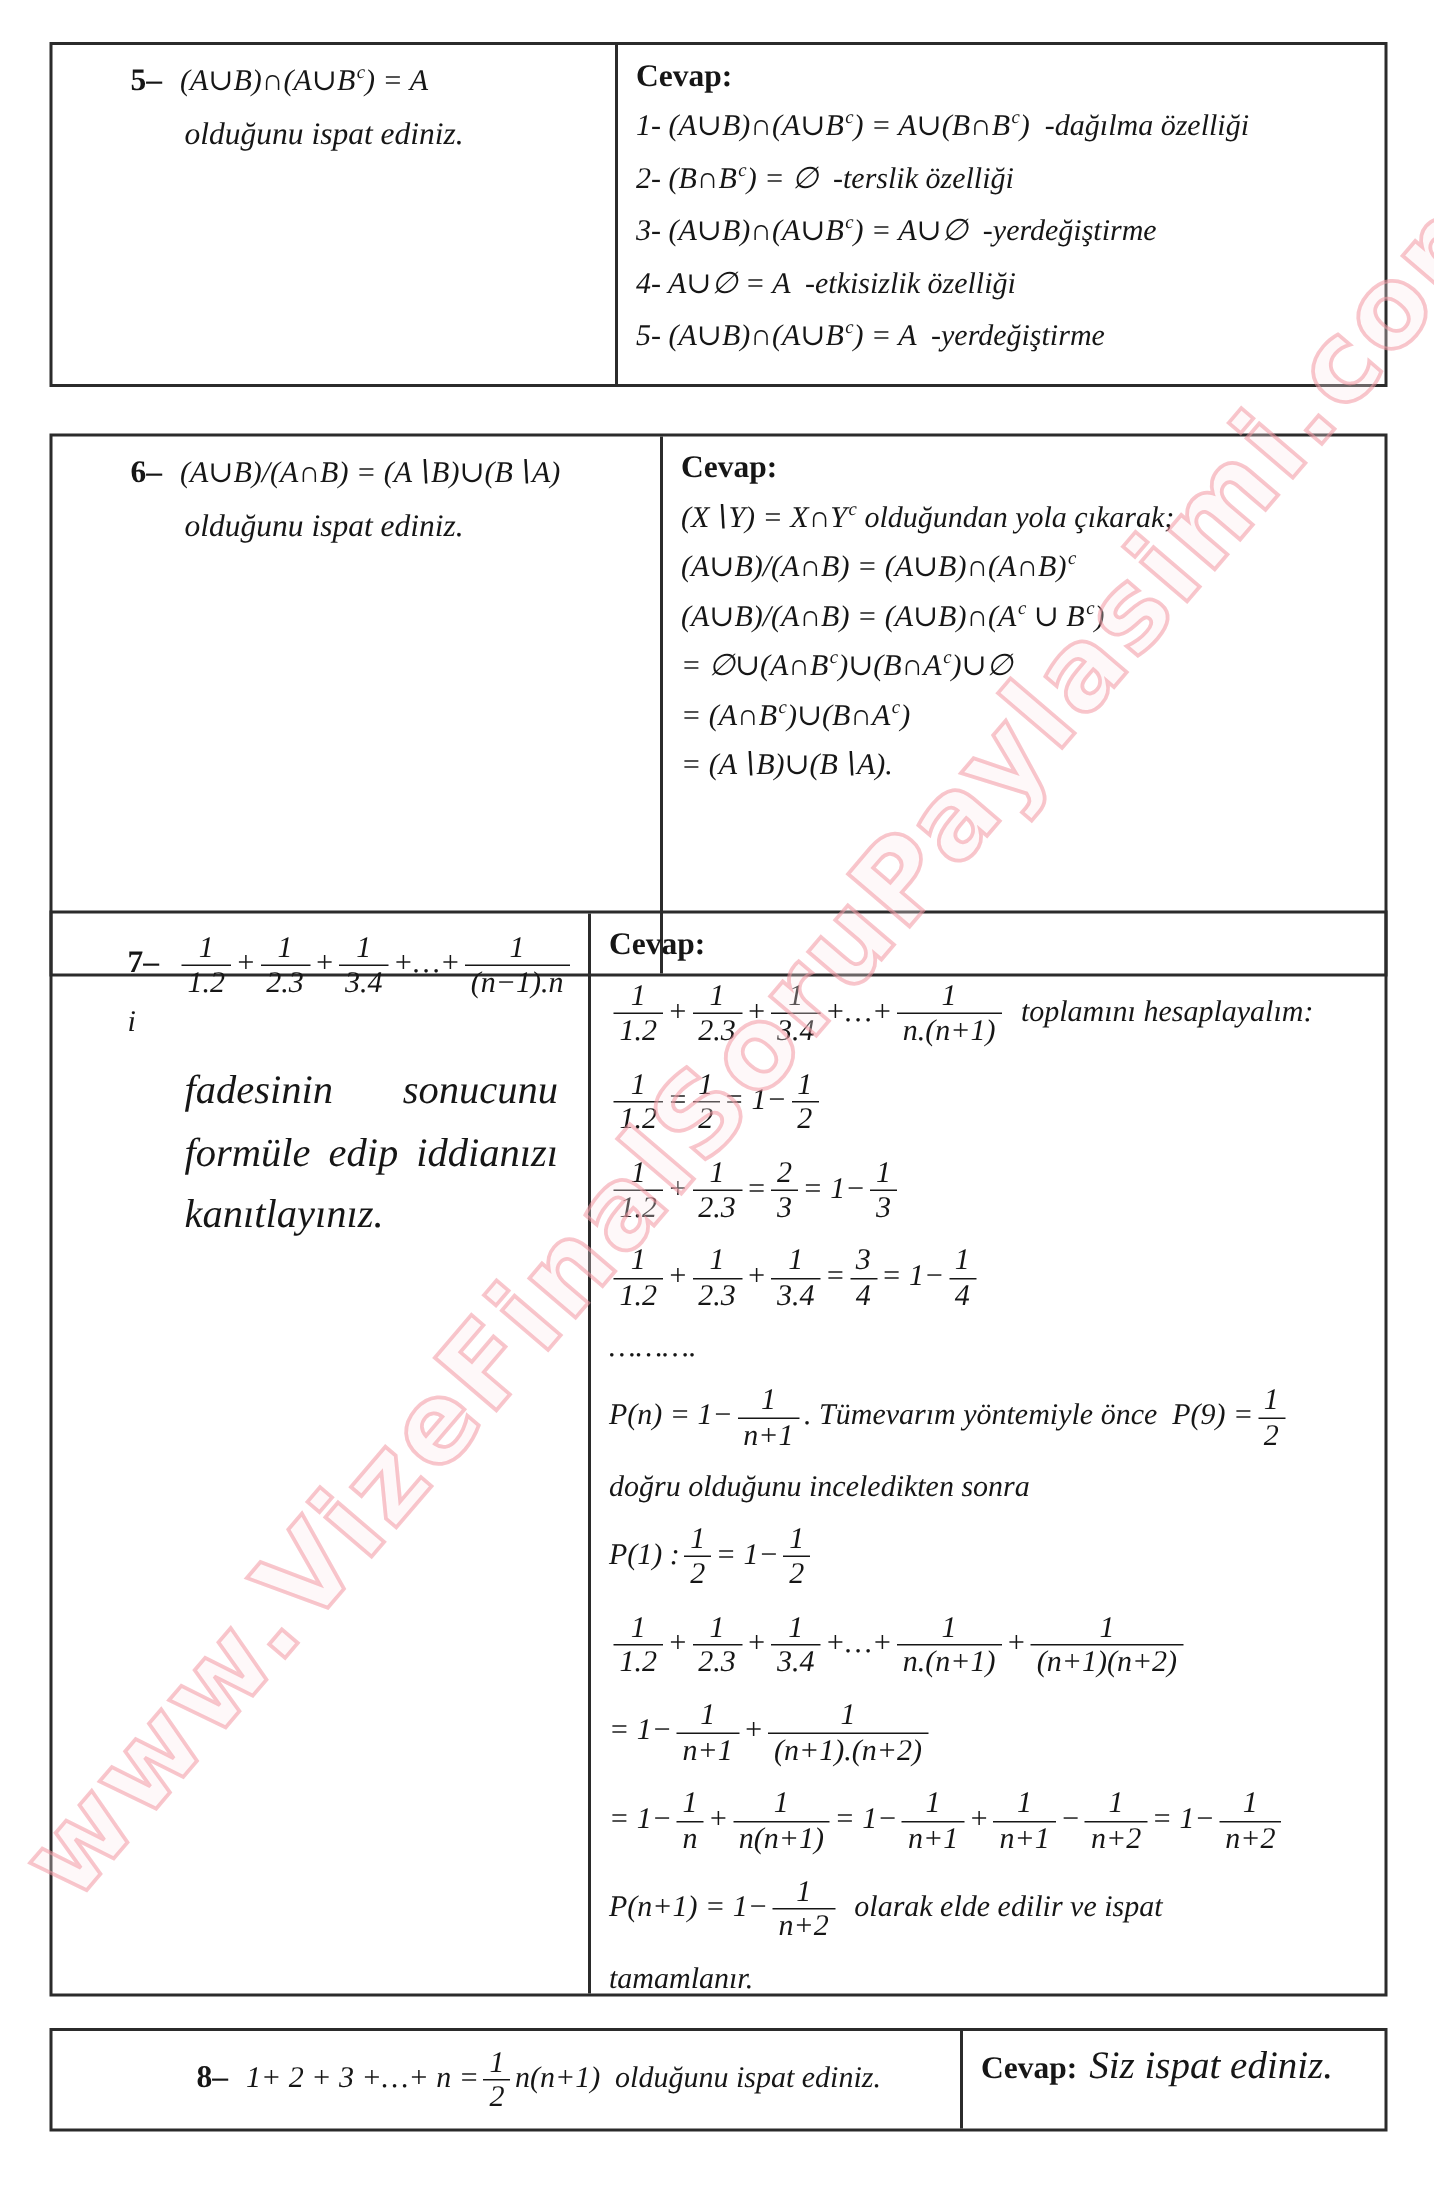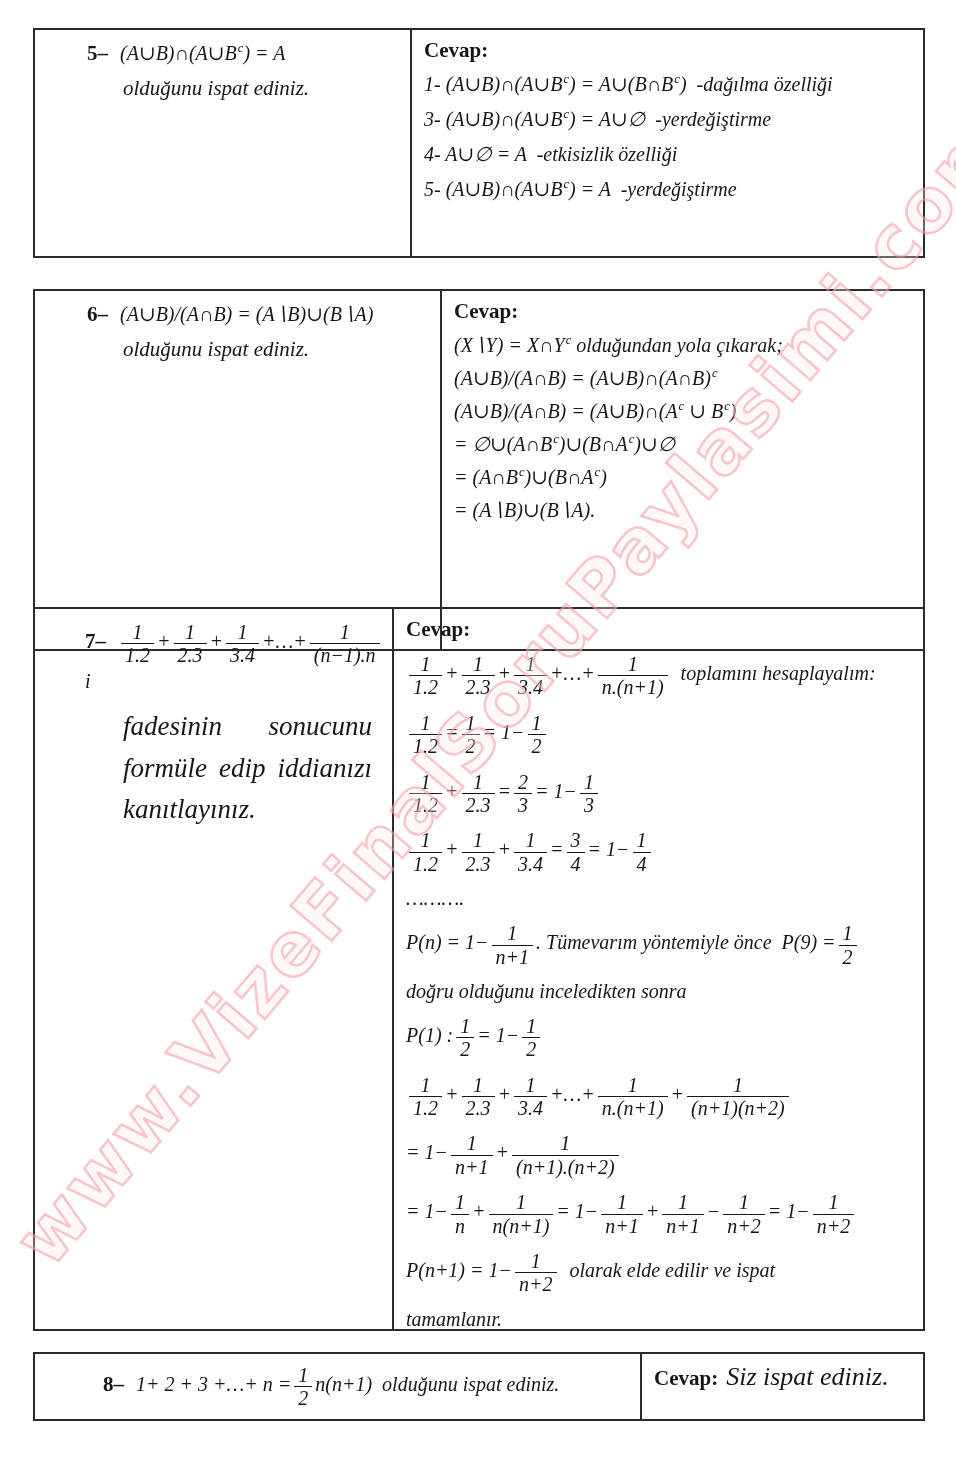--- a/index.html
+++ b/index.html
@@ -12,21 +12,21 @@
          display:flex; box-sizing:border-box; background:transparent; }
   .t1 { top:28px;  height:230px; }
   .t2 { top:289px; height:362px; }
   .t3 { top:607px; height:724px; }
   .t4 { top:1352px; height:69px; }
   .cell { box-sizing:border-box; }
   .qcell { border-right:2px solid #2b2b2b; padding:10px 8px 8px 0; }
   .t1 .qcell { width:377px; }
   .t2 .qcell { width:407px; }
   .t3 .qcell { width:359px; }
-  .t4 .qcell { width:607px; display:flex; align-items:center; padding:0 6px 0 68px; }
+  .t4 .qcell { width:607px; display:flex; align-items:center; padding:0 6px 0 96px; }
   .acell { flex:1; padding:8px 12px; }
   .t4 .acell { padding:8px 12px; }
   
   .mrow { font-style:italic; font-size:20px; line-height:1.25; margin-bottom:10px; }
   .t2 .acell .mrow { margin-bottom:8px; }
   .t3 .acell .mrow { margin-bottom:9px; }
   .t4 .mrow { margin-bottom:0; }
   .mt { white-space:pre-wrap; }
   .msup { font-size:12.5px; line-height:0; font-style:italic; margin-left:1px; }
   .frac { display:inline-flex; flex-direction:column; align-items:center;
@@ -65,20 +65,21 @@
     <div class="cell qcell">
       <div class="mrow ql1">
         <span class="qnum">5–</span><span><span class="mt">(A∪B)∩(A∪B</span><sup class="msup">c</sup><span class="mt">) = A</span></span>
       </div>
       <div class="qtext">olduğunu ispat ediniz.</div>
     </div>
     <div class="cell acell">
       <div class="chead">Cevap:</div>
       <div>
           <div class="mrow"><span class="mt">1- (A∪B)∩(A∪B</span><sup class="msup">c</sup><span class="mt">) = A∪(B∩B</span><sup class="msup">c</sup><span class="mt">)  -dağılma özelliği</span></div>
+          <div class="mrow"><span class="mt">2- (B∩B</span><sup class="msup">c</sup><span class="mt">) = ∅  -terslik özelliği</span></div>
           <div class="mrow"><span class="mt">3- (A∪B)∩(A∪B</span><sup class="msup">c</sup><span class="mt">) = A∪∅  -yerdeğiştirme</span></div>
           <div class="mrow"><span class="mt">4- A∪∅ = A  -etkisizlik özelliği</span></div>
           <div class="mrow"><span class="mt">5- (A∪B)∩(A∪B</span><sup class="msup">c</sup><span class="mt">) = A  -yerdeğiştirme</span></div>
         </div>
     </div>
   </section>
 
   <section class="tbl t2">
     <div class="cell qcell">
       <div class="mrow ql1">

